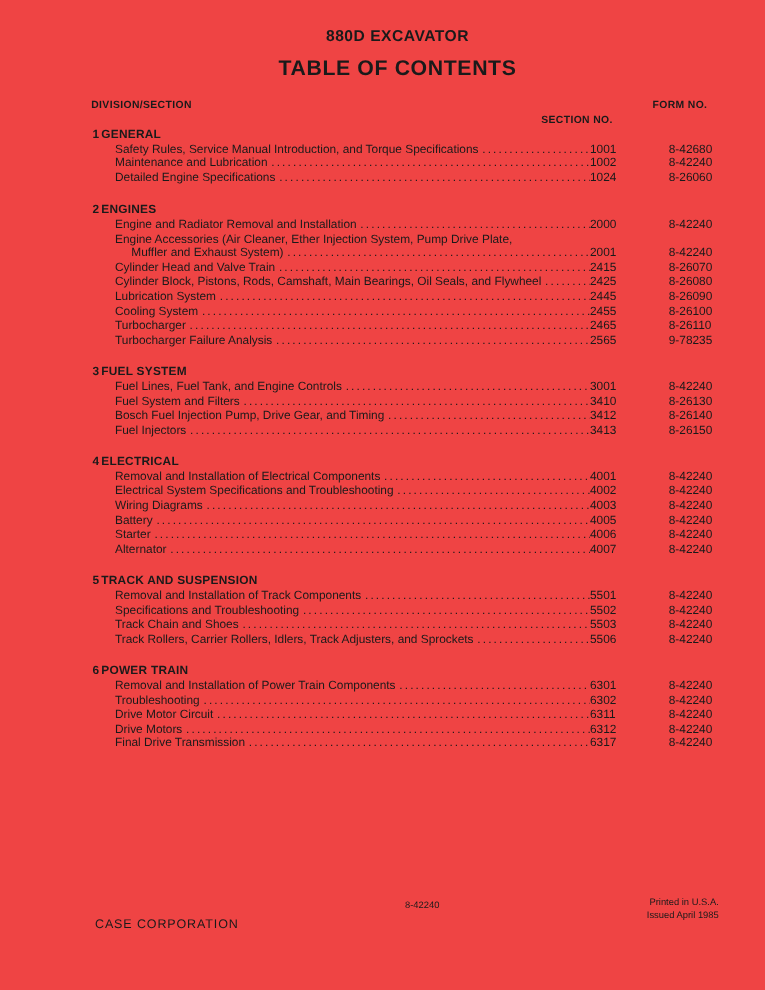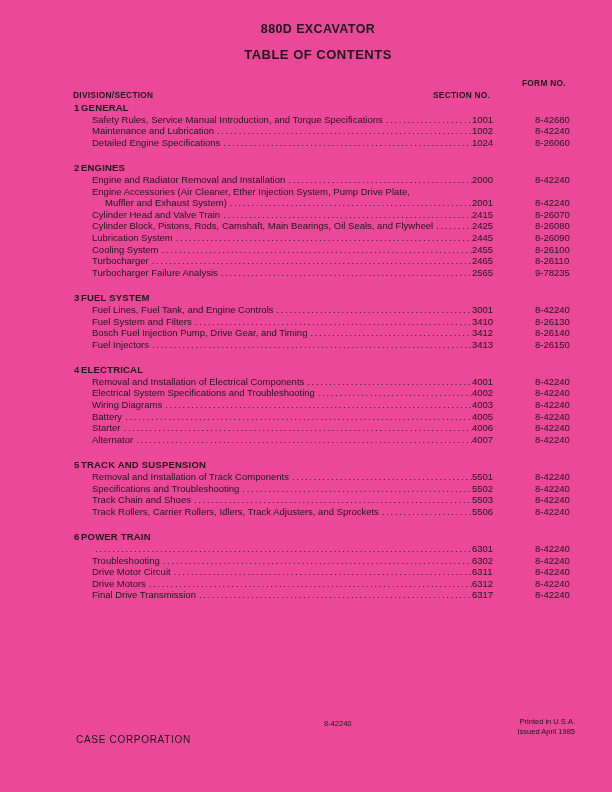--- a/index.html
+++ b/index.html
@@ -1,35 +1,35 @@
 <!DOCTYPE html>
 <html><head>
 <meta charset="utf-8">
 <style>
   html,body { margin:0; padding:0; background:#ffffff; }
   .page {
-    position:relative; width:612px; height:792px; background:#ec4899;
+    position:relative; width:612px; height:792px; background:#ef4444;
     font-family:"Liberation Sans", sans-serif; color:#1a1a1a; overflow:hidden;
   }
   .content { position:absolute; left:63px; top:22px; width:510px; }
 
   .doc-title {
     text-align:center; font-weight:bold; font-size:12.5px;
     letter-spacing:0.4px; line-height:14px;
   }
   .doc-subtitle {
-    text-align:center; font-weight:bold; font-size:13px;
+    text-align:center; font-weight:bold; font-size:17px;
     letter-spacing:0.5px; line-height:14px; margin-top:12px;
   }
 
   .cols-header {
     position:relative; height:10px; margin-top:16px;
     font-weight:bold; font-size:8.3px; letter-spacing:0.3px;
   }
-  .ch-division { position:absolute; left:10px; top:12px; }
+  .ch-division { position:absolute; left:10px; top:0; }
   .ch-section  { position:absolute; left:370px; top:12px; }
   .ch-form     { position:absolute; left:459px; top:0; }
 
   .section { margin-top:14px; }
   .sec-head { display:flex; font-weight:bold; font-size:9.5px; line-height:11.6px; letter-spacing:0.2px; }
   .d-num   { width:18px; padding-left:11px; box-sizing:border-box; }
   .d-title { }
 
   .row { display:flex; align-items:center; padding-left:29px; font-size:9.5px; line-height:11.6px; }
   .row .title { white-space:nowrap; }
@@ -257,20 +257,21 @@
         <span class="form">8-42240</span>
       </div>
     </div>
 
     <div class="section">
       <div class="sec-head">
         <span class="d-num">6</span>
         <span class="d-title">POWER TRAIN</span>
       </div>
       <div class="row">
+        <span class="title">Removal and Installation of Power Train Components</span>
         <span class="dots"></span>
         <span class="sec">6301</span>
         <span class="form">8-42240</span>
       </div>
       <div class="row">
         <span class="title">Troubleshooting</span>
         <span class="dots"></span>
         <span class="sec">6302</span>
         <span class="form">8-42240</span>
       </div>

